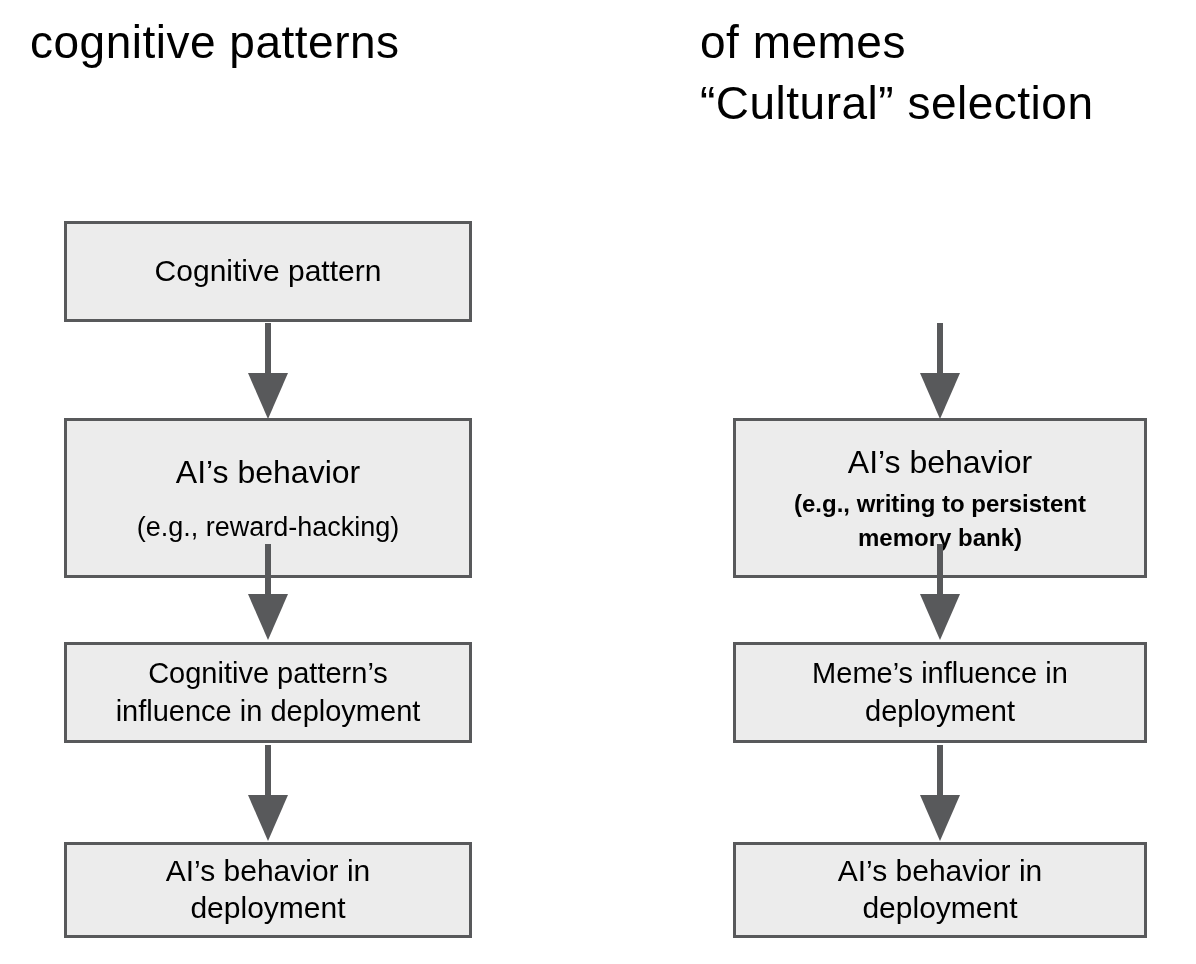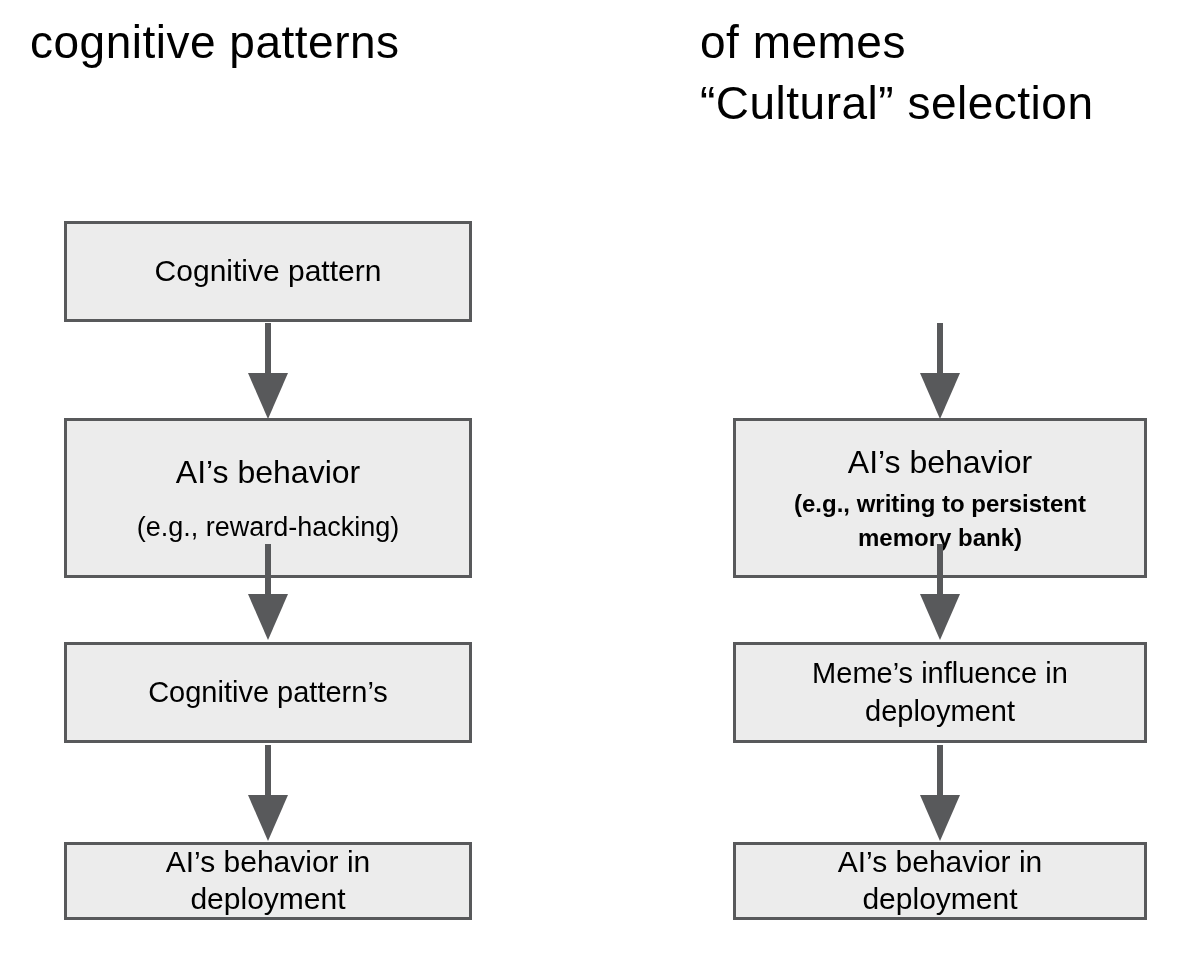--- a/index.html
+++ b/index.html
@@ -51,21 +51,21 @@
   }
   .box .main      { display: block; font-size: 30px; line-height: 1.22; }
   .box .main-lg   { display: block; font-size: 32px; line-height: 1.2; }
   .box .sub       { display: block; font-size: 27px; line-height: 1.2; margin-top: 19px; }
   .box .sub-bold  { display: block; font-size: 24px; font-weight: 700; line-height: 1.25; margin-top: 8px; }
   .box .line      { display: block; font-size: 29px; line-height: 1.28; text-align: center; }
 
   .box-1 { top: 221px; height: 101px; }
   .box-2 { top: 418px; height: 160px; }
   .box-3 { top: 642px; height: 101px; }
-  .box-4 { top: 842px; height: 78px; }
+  .box-4 { top: 842px; height: 96px; }
 
   .arrow {
     position: absolute;
     left: 50%;
     transform: translateX(-50%);
     display: flex;
     flex-direction: column;
     align-items: center;
   }
   .arrow .stem {
@@ -107,20 +107,21 @@
   <div class="box box-2">
     <span class="main-lg">AI’s behavior</span>
     <span class="sub">(e.g., reward-hacking)</span>
   </div>
   <div class="arrow arrow-2">
     <div class="stem"></div>
     <div class="head"></div>
   </div>
   <div class="box box-3">
     <span class="line">Cognitive pattern’s</span>
+    <span class="line">influence in deployment</span>
   </div>
   <div class="arrow arrow-3">
     <div class="stem"></div>
     <div class="head"></div>
   </div>
   <div class="box box-4">
     <span class="main">AI’s behavior in</span>
     <span class="main">deployment</span>
   </div>
 </div>

